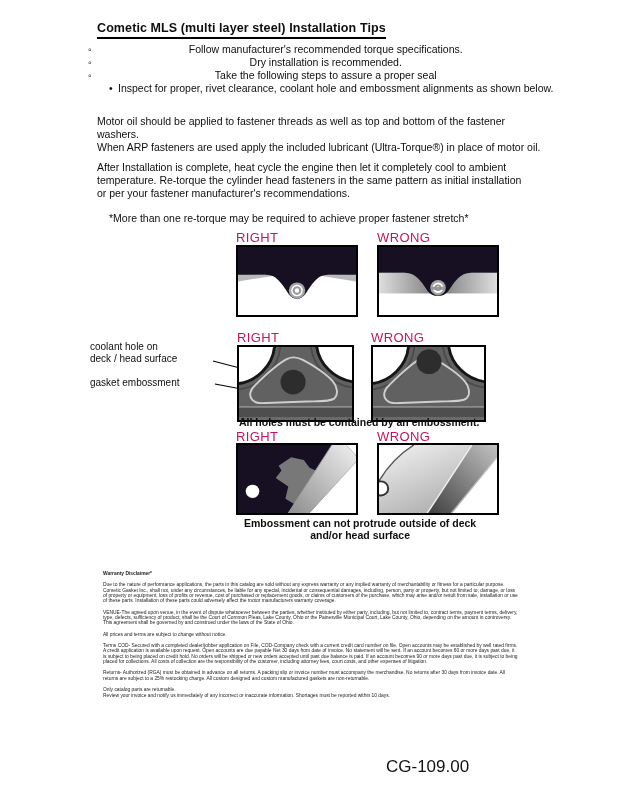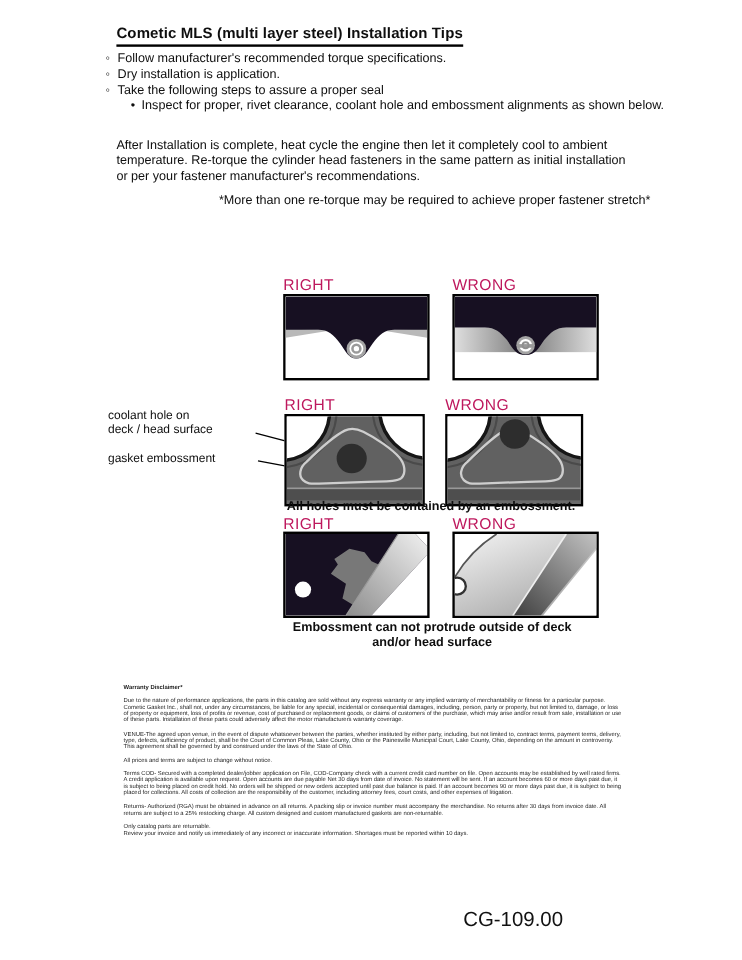--- a/index.html
+++ b/index.html
@@ -10,29 +10,29 @@
   .title {
     position:absolute; left:97px; top:21px;
     font-size:12.5px; font-weight:bold;
     border-bottom:2px solid #000; padding-bottom:2px; display:inline-block;
     letter-spacing:0.1px;
   }
   .tips {
     position:absolute; left:88px; top:43px;
     font-size:10.5px; line-height:13px; white-space:nowrap;
   }
-  .tip { position:relative; padding-left:10px; }
+  .tip { position:relative; padding-left:10px;text-align:center; }
   .tip::before { content:"\25E6"; position:absolute; left:0; top:0; }
   .tip-sub { position:relative; margin-left:21px; padding-left:9px; }
   .tip-sub::before { content:"\2022"; position:absolute; left:0; top:0; }
 
   .diesel { position:absolute; left:97px; top:115px; width:445px; font-size:10.5px; line-height:13px; }
   .diesel-head { font-weight:bold; font-size:12px; margin:0 0 5px 0; }
   .diesel p { margin:0 0 7px 0; white-space:pre-line; }
-  .diesel p.note { margin:0;text-align:right; }
+  .diesel p.note { margin:12px; }
 
   .dg-header { position:absolute; font-size:13px; letter-spacing:0.4px; color:#be185d; }
   .panel { position:absolute; border:2px solid #000; box-sizing:border-box; background:#fff; }
   .panel svg { display:block; width:100%; height:100%; }
   .caption { position:absolute; font-weight:bold; font-size:10.5px; line-height:11.5px; white-space:pre-line; }
 
   .side-label { position:absolute; font-size:10px; line-height:11.5px; text-align:left; white-space:pre-line; }
   .leader-lines { position:absolute; left:205px; top:356px; width:105px; height:45px; }
 
   .disclaimer { position:absolute; left:103px; top:571px; width:416px; font-size:4.9px; line-height:5.35px; color:#1c1c1c; }
@@ -44,26 +44,28 @@
 </style>
 </head>
 <body>
 
 <div class="page">
 
   <div class="title">Cometic MLS (multi layer steel) Installation Tips</div>
 
   <div class="tips">
     <div class="tip">Follow manufacturer's recommended torque specifications.</div>
-    <div class="tip">Dry installation is application.</div>
+    <div class="tip">Dry installation is recommended.</div>
     <div class="tip">Take the following steps to assure a proper seal</div>
     <div class="tip-sub">Inspect for proper, rivet clearance, coolant hole and embossment alignments as shown below.</div>
   </div>
 
   <div class="diesel">
+    <p>Motor oil should be applied to fastener threads as well as top and bottom of the fastener washers.
+When ARP fasteners are used apply the included lubricant (Ultra-Torque®) in place of motor oil.</p>
     <p>After Installation is complete, heat cycle the engine then let it completely cool to ambient
 temperature. Re-torque the cylinder head fasteners in the same pattern as initial installation
 or per your fastener manufacturer's recommendations.</p>
     <p class="note">*More than one re-torque may be required to achieve proper fastener stretch*</p>
   </div>
 
   <div class="dg-header" style="left:236px; top:230px; width:122px;">RIGHT</div>
   <div class="dg-header" style="left:377px; top:230px; width:122px;">WRONG</div>
 
   <div class="panel" style="left:236px; top:245px; width:122px; height:72px;">

